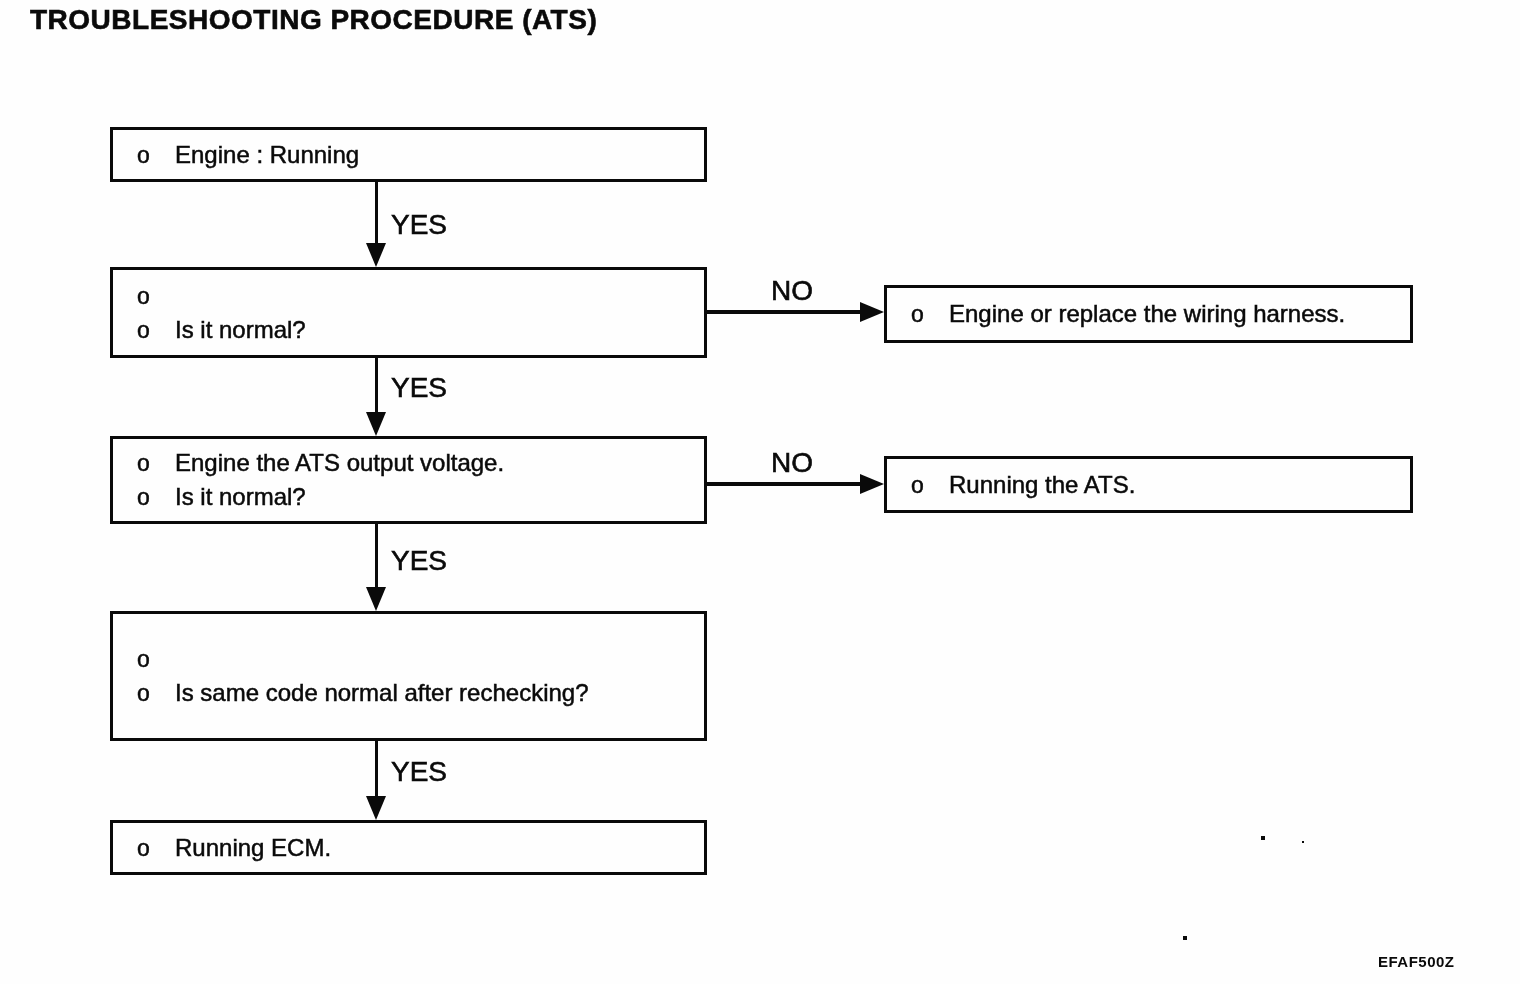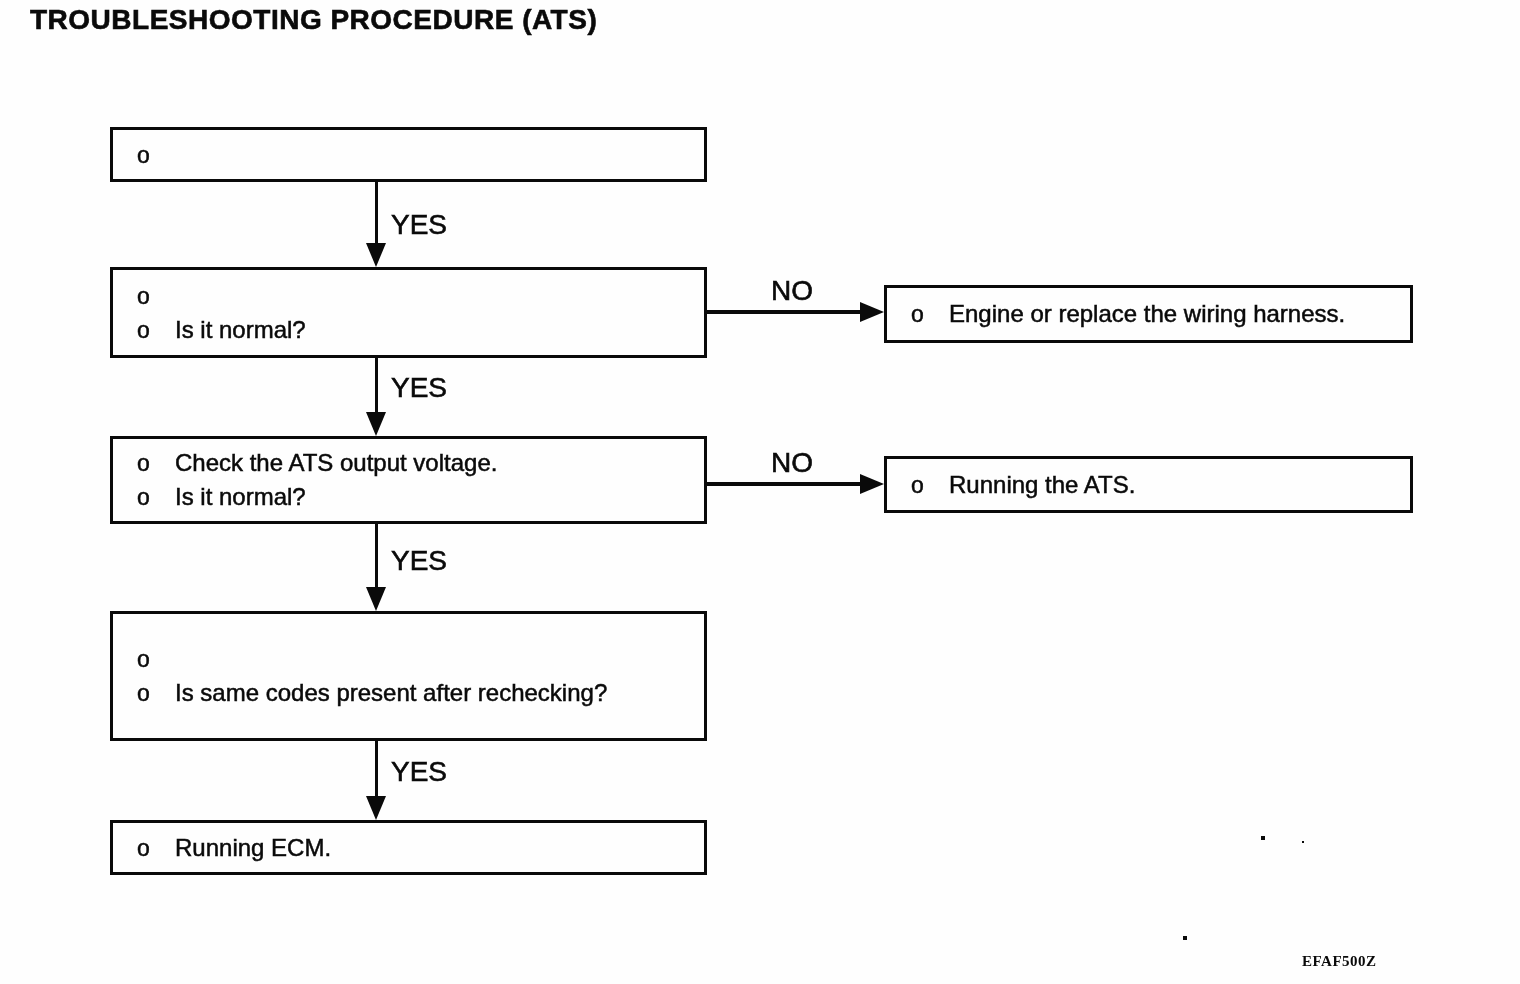--- a/index.html
+++ b/index.html
@@ -82,42 +82,42 @@
   }
   .branch-label {
     position: absolute;
     font-size: 28px;
     line-height: 28px;
     -webkit-text-stroke: 0.6px #0a0a0a;
     white-space: nowrap;
   }
   .footer-code {
     position: absolute;
-    left: 1302px;
+    left: 1378px;
     top: 953px;
     font-size: 15px;
     font-weight: bold;
     letter-spacing: 0.5px;
-    font-family: Liberation Serif, serif;
   }
   .speck {
     position: absolute;
     background: #0a0a0a;
   }
 </style>
 </head>
 <body>
 
 <div class="canvas">
 
   <h1 class="title">TROUBLESHOOTING PROCEDURE (ATS)</h1>
 
   <div class="box left-col" style="top:127px;height:55px">
     <div class="line">
       <span class="bullet">o</span>
+      <span class="txt">Engine : Running</span>
     </div>
   </div>
 
   <div class="vline" style="left:375px;top:182px;height:63px"></div>
   <div class="vhead" style="left:366px;top:243px"></div>
   <div class="branch-label" style="left:391px;top:211px">YES</div>
 
   <div class="box left-col" style="top:267px;height:91px">
     <div class="line">
       <span class="bullet">o</span>
@@ -138,21 +138,21 @@
     </div>
   </div>
 
   <div class="vline" style="left:375px;top:358px;height:56px"></div>
   <div class="vhead" style="left:366px;top:412px"></div>
   <div class="branch-label" style="left:391px;top:374px">YES</div>
 
   <div class="box left-col" style="top:436px;height:88px">
     <div class="line">
       <span class="bullet">o</span>
-      <span class="txt">Check the ATS output voltage.</span>
+      <span class="txt">Engine the ATS output voltage.</span>
     </div>
     <div class="line">
       <span class="bullet">o</span>
       <span class="txt">Is it normal?</span>
     </div>
   </div>
 
   <div class="hline" style="left:707px;top:482px;width:157px"></div>
   <div class="hhead" style="left:860px;top:474px"></div>
   <div class="branch-label" style="left:771px;top:449px">NO</div>
@@ -166,21 +166,21 @@
   <div class="vline" style="left:375px;top:524px;height:65px"></div>
   <div class="vhead" style="left:366px;top:587px"></div>
   <div class="branch-label" style="left:391px;top:547px">YES</div>
 
   <div class="box left-col" style="top:611px;height:130px">
     <div class="line">
       <span class="bullet">o</span>
     </div>
     <div class="line">
       <span class="bullet">o</span>
-      <span class="txt">Is same codes present after rechecking?</span>
+      <span class="txt">Is same code normal after rechecking?</span>
     </div>
   </div>
 
   <div class="vline" style="left:375px;top:741px;height:57px"></div>
   <div class="vhead" style="left:366px;top:796px"></div>
   <div class="branch-label" style="left:391px;top:758px">YES</div>
 
   <div class="box left-col" style="top:820px;height:55px">
     <div class="line">
       <span class="bullet">o</span>

